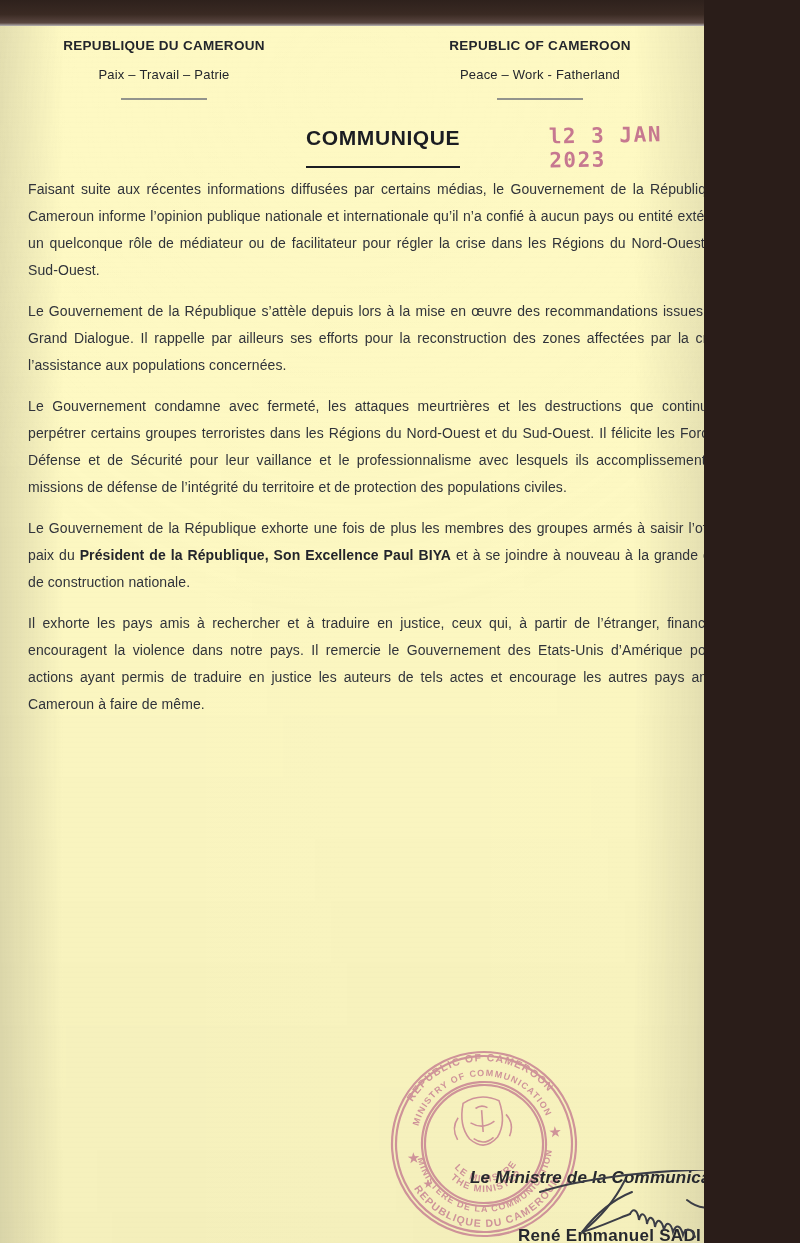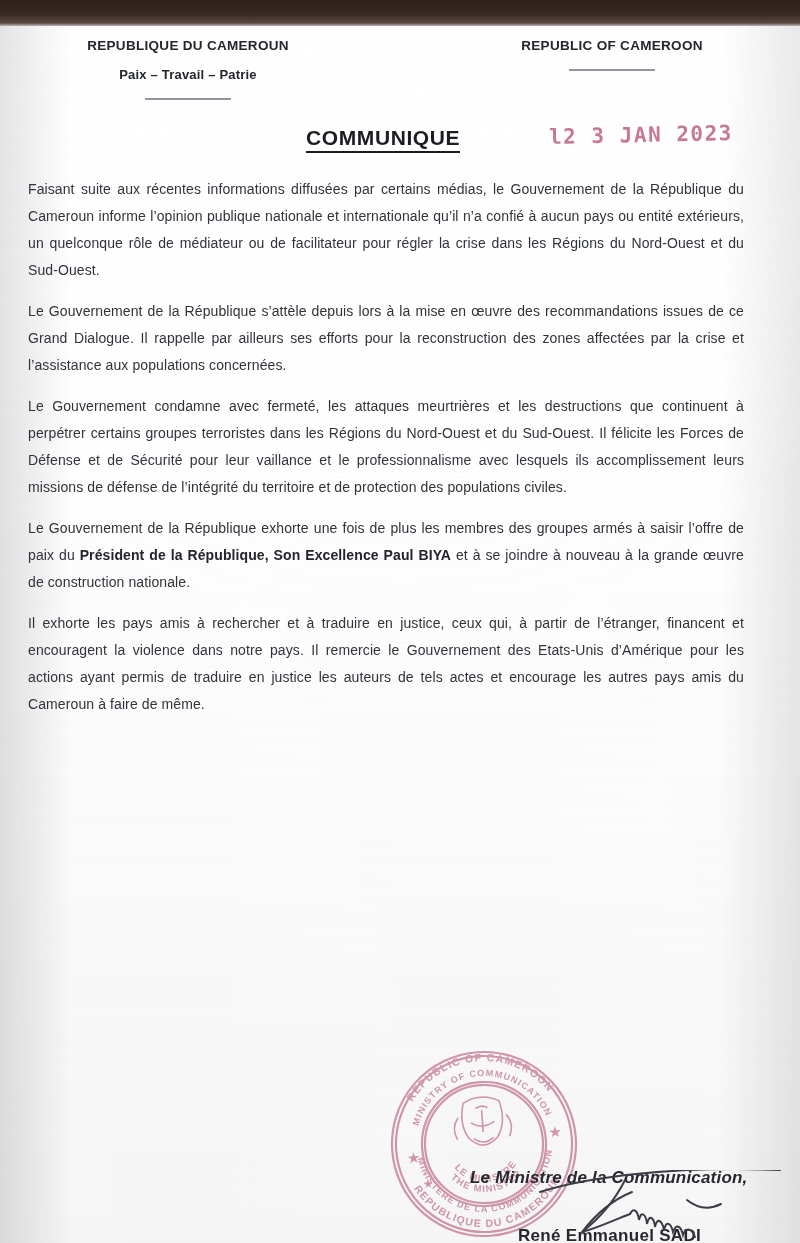--- a/index.html
+++ b/index.html
@@ -11,23 +11,23 @@
   body {
     width: 800px;
     height: 1243px;
     overflow: hidden;
     font-family: "Liberation Sans", sans-serif;
   }
 
   
   #page {
     position: relative;
-    width: 800px;
+    width: 704px;
     height: 1243px;
-    background: #ffffff;
+    background: #fef9c3;
     overflow: hidden;
   }
 
   
   #desk-strip {
     position: absolute;
     top: 0; left: 0;
     width: 800px;
     height: 26px;
     background: linear-gradient(180deg, #2e211c 0%, #3a2a23 55%, #594640 88%, #b9b6b6 100%);
@@ -79,21 +79,21 @@
   .hdr-col.right { padding-left: 18px; }
   .hdr-title {
     font-size: 13.5px;
     font-weight: 700;
     letter-spacing: .3px;
     color: #23262c;
   }
   .hdr-motto {
     margin-top: 14px;
     font-size: 13px;
-    font-weight: 700;
+    font-weight: 400;
     letter-spacing: .2px;
     color: #23262c;
   }
   .hdr-rule {
     margin: 16px auto 0;
     width: 86px;
     height: 2px;
     background: #6e7279;
     opacity: .75;
   }
@@ -108,21 +108,21 @@
   }
   .doc-title {
     position: absolute;
     left: 306px;
     top: 0;
     font-size: 21px;
     font-weight: 700;
     letter-spacing: .6px;
     color: #1b1d22;
     border-bottom: 2.5px solid #1b1d22;
-    padding-bottom: 1px;
+    padding-bottom: 16px;
     line-height: 1.15;
   }
   .date-stamp {
     position: absolute;
     left: 549px;
     top: -3px;
     font-family: "DejaVu Sans Mono", monospace;
     font-size: 21px;
     font-weight: 700;
     letter-spacing: 1.5px;
@@ -209,20 +209,21 @@
   <div id="content">
 
     <div class="hdr">
       <div class="hdr-col left">
         <div class="hdr-title">REPUBLIQUE DU CAMEROUN</div>
         <div class="hdr-motto">Paix – Travail – Patrie</div>
         <div class="hdr-rule"></div>
       </div>
       <div class="hdr-col right">
         <div class="hdr-title">REPUBLIC OF CAMEROON</div>
+        <div class="hdr-motto">Peace – Work - Fatherland</div>
         <div class="hdr-rule"></div>
       </div>
     </div>
 
     <div class="title-row">
       <div class="doc-title">COMMUNIQUE</div>
       <div class="date-stamp">l2 3 JAN 2023</div>
     </div>
 
     <div class="body-wrap">

